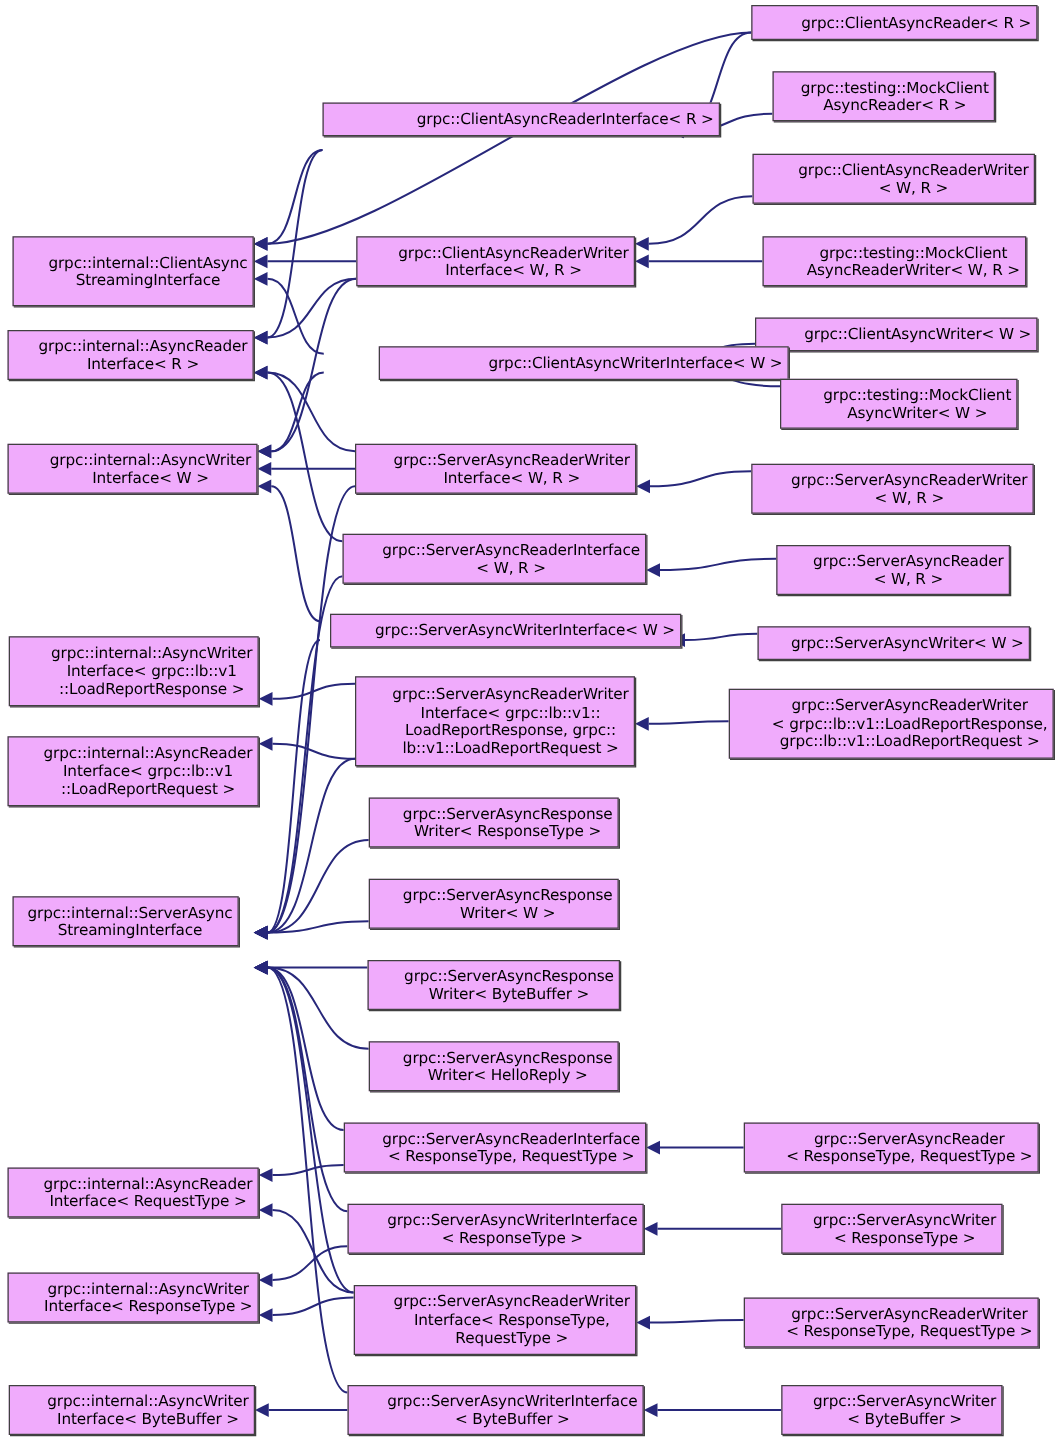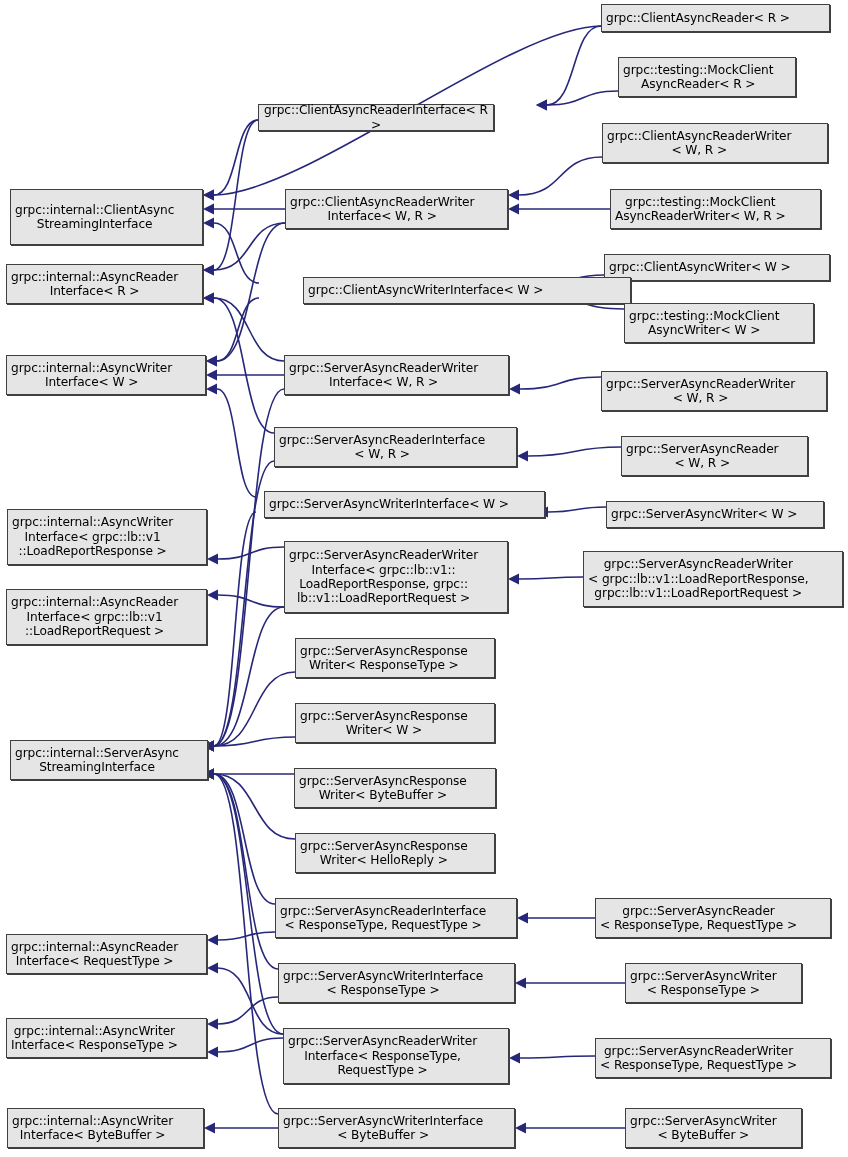--- a/index.html
+++ b/index.html
@@ -19,26 +19,26 @@
     position: absolute;
     left: 0;
     top: 0;
     width: 848px;
     height: 1157px;
     pointer-events: none;
   }
   .node {
     position: absolute;
     box-sizing: border-box;
-    background: #e5e5e5;
+    background: #f0abfc;
     border: 1px solid #404040;
     box-shadow: 1px 1px 0 0 #404040;
     display: flex;
     align-items: center;
-    justify-content: flex-start;
+    justify-content: flex-end;
     text-align: center;
     color: #000000;
     font-size: 12.2px;
     line-height: 14.4px;
     letter-spacing: -0.1px;
     padding: 1px 4px;
     z-index: 5;
   }
   .node .lbl {
     display: block;
@@ -142,21 +142,21 @@
       <polygon points="515,1128 526,1122.5 526,1133.5" fill="#27277a"></polygon>
     </svg>
   <div id="nodes-layer">
       <div class="node" style="left: 601px; top: 4px; width: 229px; height: 28px;">
         <span class="lbl">grpc::ClientAsyncReader&lt; R &gt;</span>
       </div>
       <div class="node" style="left: 618px; top: 57px; width: 178px; height: 40px;">
         <span class="lbl">grpc::testing::MockClient
 AsyncReader&lt; R &gt;</span>
       </div>
-      <div class="node" style="left: 258px; top: 104px; width: 236px; height: 27px;">
+      <div class="node" style="left: 258px; top: 82px; width: 318px; height: 27px;">
         <span class="lbl">grpc::ClientAsyncReaderInterface&lt; R &gt;</span>
       </div>
       <div class="node" style="left: 602px; top: 123px; width: 226px; height: 40px;">
         <span class="lbl">grpc::ClientAsyncReaderWriter
 &lt; W, R &gt;</span>
       </div>
       <div class="node" style="left: 10px; top: 189px; width: 193px; height: 56px;">
         <span class="lbl">grpc::internal::ClientAsync
 StreamingInterface</span>
       </div>
@@ -230,21 +230,21 @@
 ::LoadReportRequest &gt;</span>
       </div>
       <div class="node" style="left: 295px; top: 638px; width: 200px; height: 40px;">
         <span class="lbl">grpc::ServerAsyncResponse
 Writer&lt; ResponseType &gt;</span>
       </div>
       <div class="node" style="left: 295px; top: 703px; width: 200px; height: 40px;">
         <span class="lbl">grpc::ServerAsyncResponse
 Writer&lt; W &gt;</span>
       </div>
-      <div class="node" style="left: 10px; top: 740px; width: 198px; height: 40px;">
+      <div class="node" style="left: 10px; top: 717px; width: 181px; height: 40px;">
         <span class="lbl">grpc::internal::ServerAsync
 StreamingInterface</span>
       </div>
       <div class="node" style="left: 294px; top: 768px; width: 202px; height: 40px;">
         <span class="lbl">grpc::ServerAsyncResponse
 Writer&lt; ByteBuffer &gt;</span>
       </div>
       <div class="node" style="left: 295px; top: 833px; width: 200px; height: 40px;">
         <span class="lbl">grpc::ServerAsyncResponse
 Writer&lt; HelloReply &gt;</span>

